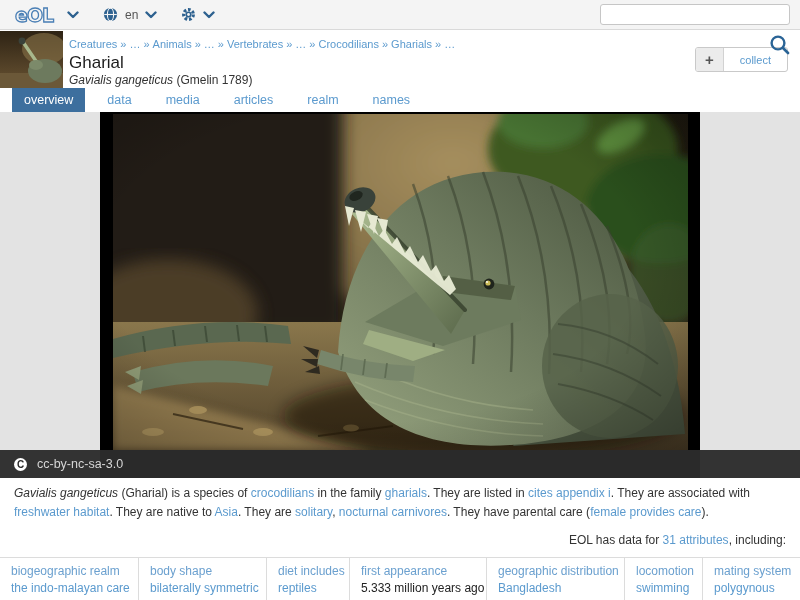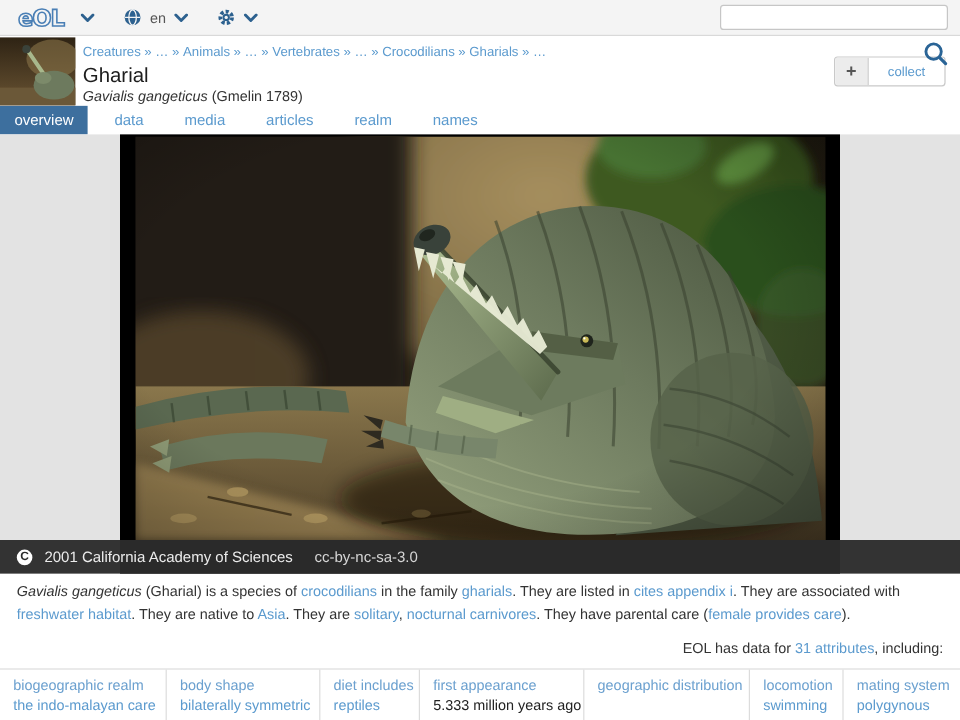--- a/index.html
+++ b/index.html
@@ -27,21 +27,21 @@
   .subtitle { font-size:12px; color:#333; line-height:14px; }
   .subtitle .sci { font-style:italic; }
   .collect-btn { position:absolute; right:12px; top:17px; height:25px; display:flex; align-items:stretch;
                  border:1px solid #c9c9c9; border-radius:3px; overflow:hidden; background:#fff; cursor:pointer; }
   .collect-plus { width:28px; background:#ececec; border-right:1px solid #d2d2d2; color:#555;
                   font-size:15px; font-weight:bold; display:flex; align-items:center; justify-content:center; }
   .collect-label { padding:0 16px; color:#5b9ace; font-size:11px; display:flex; align-items:center; }
   .hdr-search-icon { position:absolute; right:9px; top:4px; cursor:pointer; z-index:3; }
 
   
-  .tabs { height:24px; background:#fff; display:flex; align-items:stretch; }
+  .tabs { height:24px; background:#fff; padding-left:12px; display:flex; align-items:stretch; }
   .tab { font-size:12.5px; color:#5b9ace; text-decoration:none; padding:0 12px; display:flex;
          align-items:center; margin-right:10px; cursor:pointer; }
   .tab.active { background:#3d6f9e; color:#fff; }
 
   
   .media-band { position:relative; height:366px; background:#e3e3e3; }
   .media-box { position:absolute; left:100px; top:0; width:600px; height:366px; background:#000; }
   .photo-svg { position:absolute; left:13px; top:2px; display:block; cursor:pointer; }
   .credit-bar { position:absolute; left:0; top:338px; width:800px; height:28px;
                 background:rgba(44,44,44,0.96); display:flex; align-items:center; padding-left:14px; z-index:2; }
@@ -278,21 +278,20 @@
               <line x1="252" y1="245" x2="250" y2="261"></line>
             <line x1="274" y1="249" x2="272" y2="264"></line>
           </g>
         </g>
 
         <rect width="575" height="336" fill="url(#vign)"></rect>
       </svg>
     </div>
     <div class="credit-bar">
       <span class="cc-icon">C</span>
-      <span class="credit-text">2001 California Academy of Sciences</span>
       <span class="license-text">cc-by-nc-sa-3.0</span>
     </div>
   </div>
 
   <div class="content">
     <p class="article"><span class="seg-italic">Gavialis gangeticus</span><span> (Gharial) is a species of </span><a class="seg-link">crocodilians</a><span> in the family </span><a class="seg-link">gharials</a><span>. They are listed in </span><a class="seg-link">cites appendix i</a><span>. They are associated with </span><a class="seg-link">freshwater habitat</a><span>. They are native to </span><a class="seg-link">Asia</a><span>. They are </span><a class="seg-link">solitary</a><span>, </span><a class="seg-link">nocturnal carnivores</a><span>. They have parental care (</span><a class="seg-link">female provides care</a><span>).</span></p>
 
     <p class="data-summary"><span>EOL has data for </span><a class="seg-link">31 attributes</a><span>, including:</span></p>
 
     <div class="attr-table r1">
@@ -307,20 +306,21 @@
       <div class="attr-cell c3">
         <div class="attr-label">diet includes</div>
         <div class="attr-value">reptiles</div>
       </div>
       <div class="attr-cell c4">
         <div class="attr-label">first appearance</div>
         <div class="attr-value plain">5.333 million years ago</div>
       </div>
       <div class="attr-cell c5">
         <div class="attr-label">geographic distribution</div>
+        <div class="attr-value">Bangladesh</div>
       </div>
       <div class="attr-cell c6">
         <div class="attr-label">locomotion</div>
         <div class="attr-value">swimming</div>
       </div>
       <div class="attr-cell c7">
         <div class="attr-label">mating system</div>
         <div class="attr-value">polygynous</div>
       </div>
     </div>

